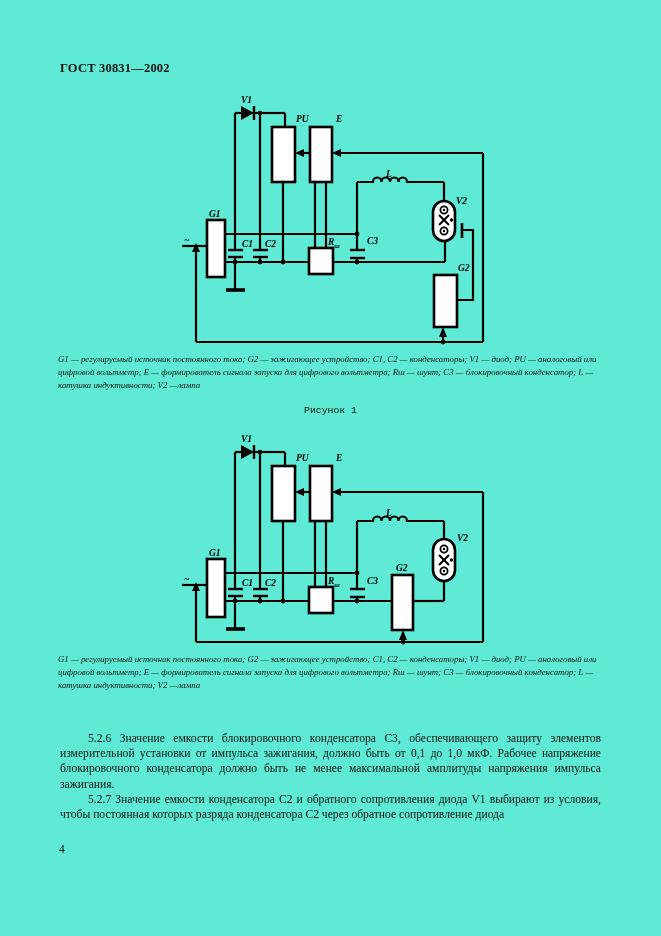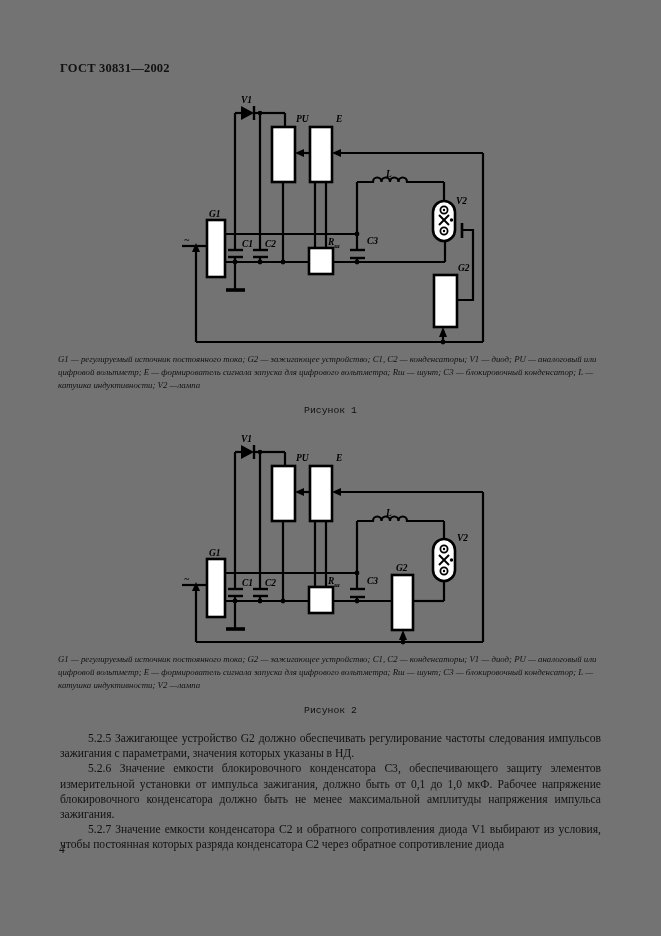--- a/index.html
+++ b/index.html
@@ -1,16 +1,16 @@
 <!DOCTYPE html>
 <html><head>
 <meta charset="utf-8">
 <style>
   html,body{margin:0;padding:0;background:#e8e8e8;}
-  .page{position:relative;width:661px;height:936px;background:#737373;margin:0 auto;
+  .page{position:relative;width:661px;height:936px;background:#5eead4;margin:0 auto;
         font-family:"Liberation Serif", serif;color:#111;overflow:hidden;}
   .header{position:absolute;left:60px;top:61px;font-size:12.5px;font-weight:bold;letter-spacing:.2px;}
   .fig{position:absolute;}
   .lbl{font-family:"Liberation Serif", serif;font-style:italic;font-weight:bold;font-size:9.5px;fill:#000;}
   .lbl-sub{font-size:6.5px;}
   .caption{position:absolute;left:58px;width:545px;text-align:left;
            font-size:8.8px;line-height:13px;font-style:italic;}
   .figtitle{position:absolute;left:58px;width:545px;text-align:center;font-size:9.8px;font-family:Liberation Mono, monospace;}
   .body-text{position:absolute;left:60px;top:731px;width:541px;font-size:11.6px;
              line-height:15.2px;text-align:justify;}
@@ -252,22 +252,20 @@
       <text class="lbl" x="396" y="571">G2</text>
       <text class="lbl" x="242" y="586">C1</text>
       <text class="lbl" x="265" y="586">C2</text>
       <text class="lbl" x="367" y="584">C3</text>
       <text class="lbl" x="328" y="584"><tspan>R</tspan><tspan class="lbl-sub" dy="2.5">ш</tspan></text>
       <text class="lbl" x="184" y="582">~</text>
     </g>
   </svg>
 
   <div class="caption" style="top:653px">G1 — регулируемый источник постоянного тока; G2 — зажигающее устройство; C1, C2 — конденсаторы; V1 — диод; PU — аналоговый или цифровой вольтметр; E — формирователь сигнала запуска для цифрового вольтметра; Rш — шунт; C3 — блокировочный конденсатор; L — катушка индуктивности; V2 —лампа</div>
-  <div class="figtitle" style="top:705px">Рисунок 2</div>
 
   <div class="body-text">
-    <p>5.2.5 Зажигающее устройство G2 должно обеспечивать регулирование частоты следования импульсов зажигания с параметрами, значения которых указаны в НД.</p>
     <p>5.2.6 Значение емкости блокировочного конденсатора C3, обеспечивающего защиту элементов измерительной установки от импульса зажигания, должно быть от 0,1 до 1,0 мкФ. Рабочее напряжение блокировочного конденсатора должно быть не менее максимальной амплитуды напряжения импульса зажигания.</p>
     <p>5.2.7 Значение емкости конденсатора C2 и обратного сопротивления диода V1 выбирают из условия, чтобы постоянная которых разряда конденсатора C2 через обратное сопротивление диода</p>
   </div>
 
   <div class="pagenum">4</div>
 </div>
 
 </body></html>

